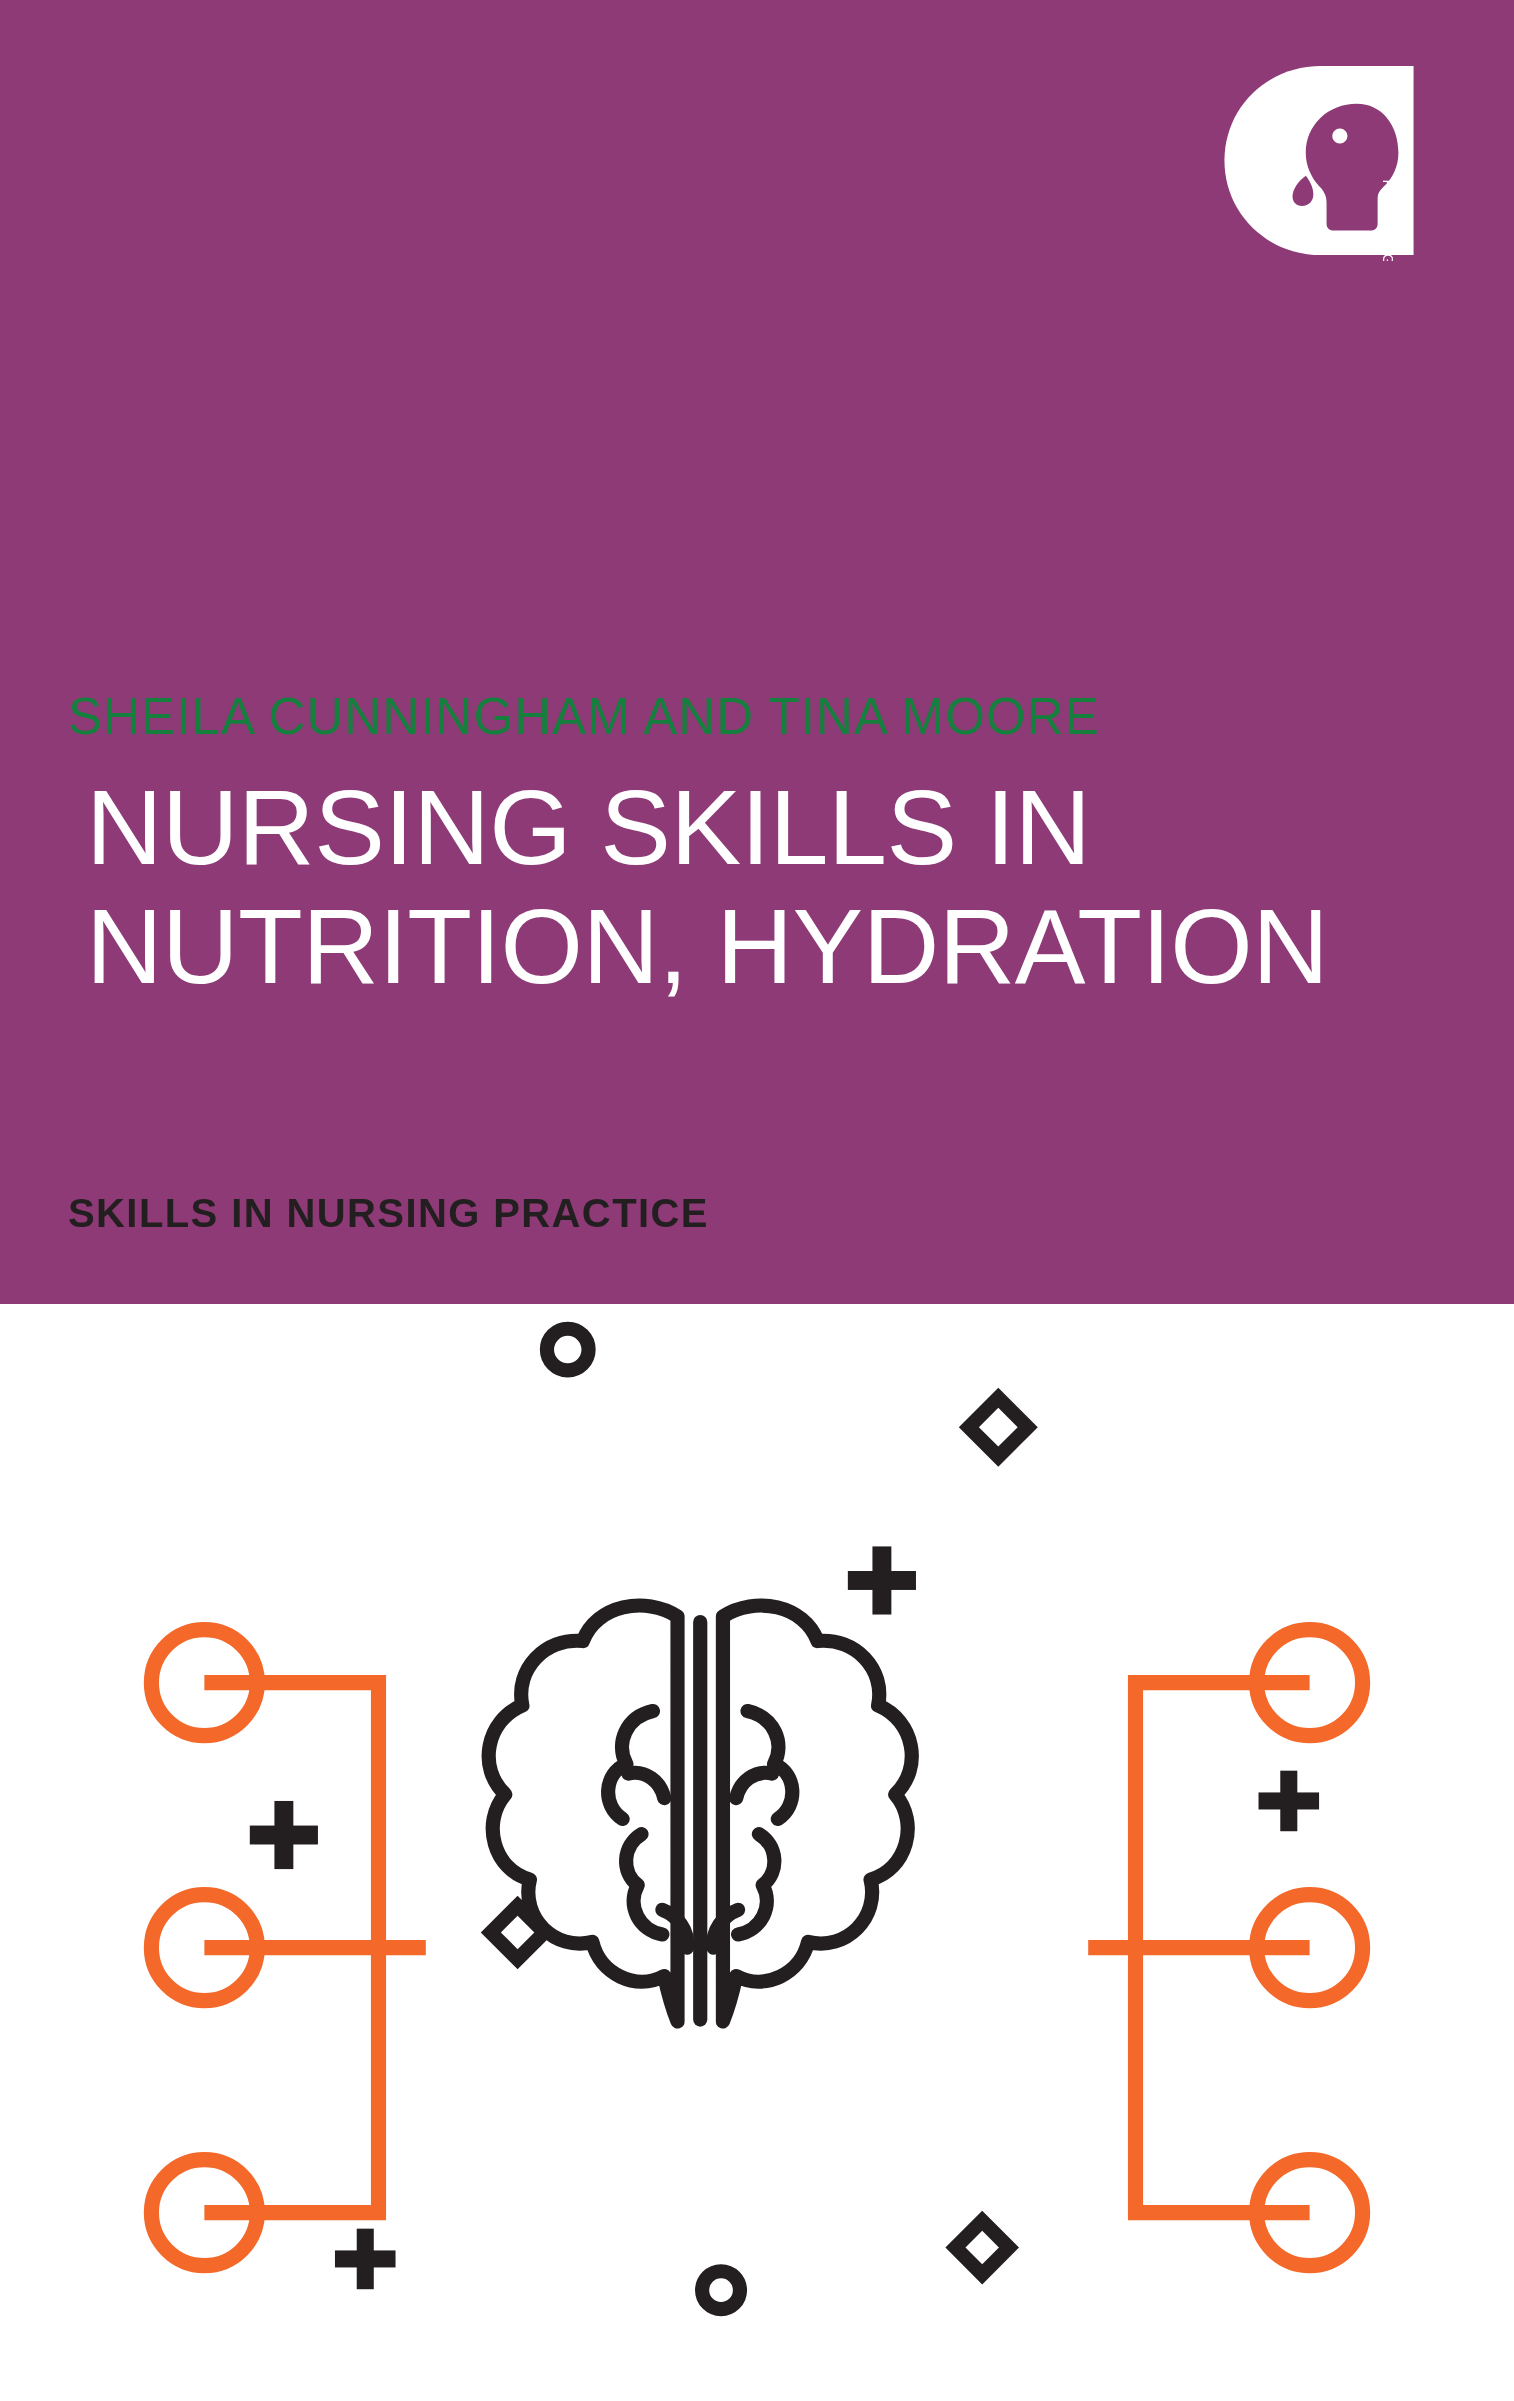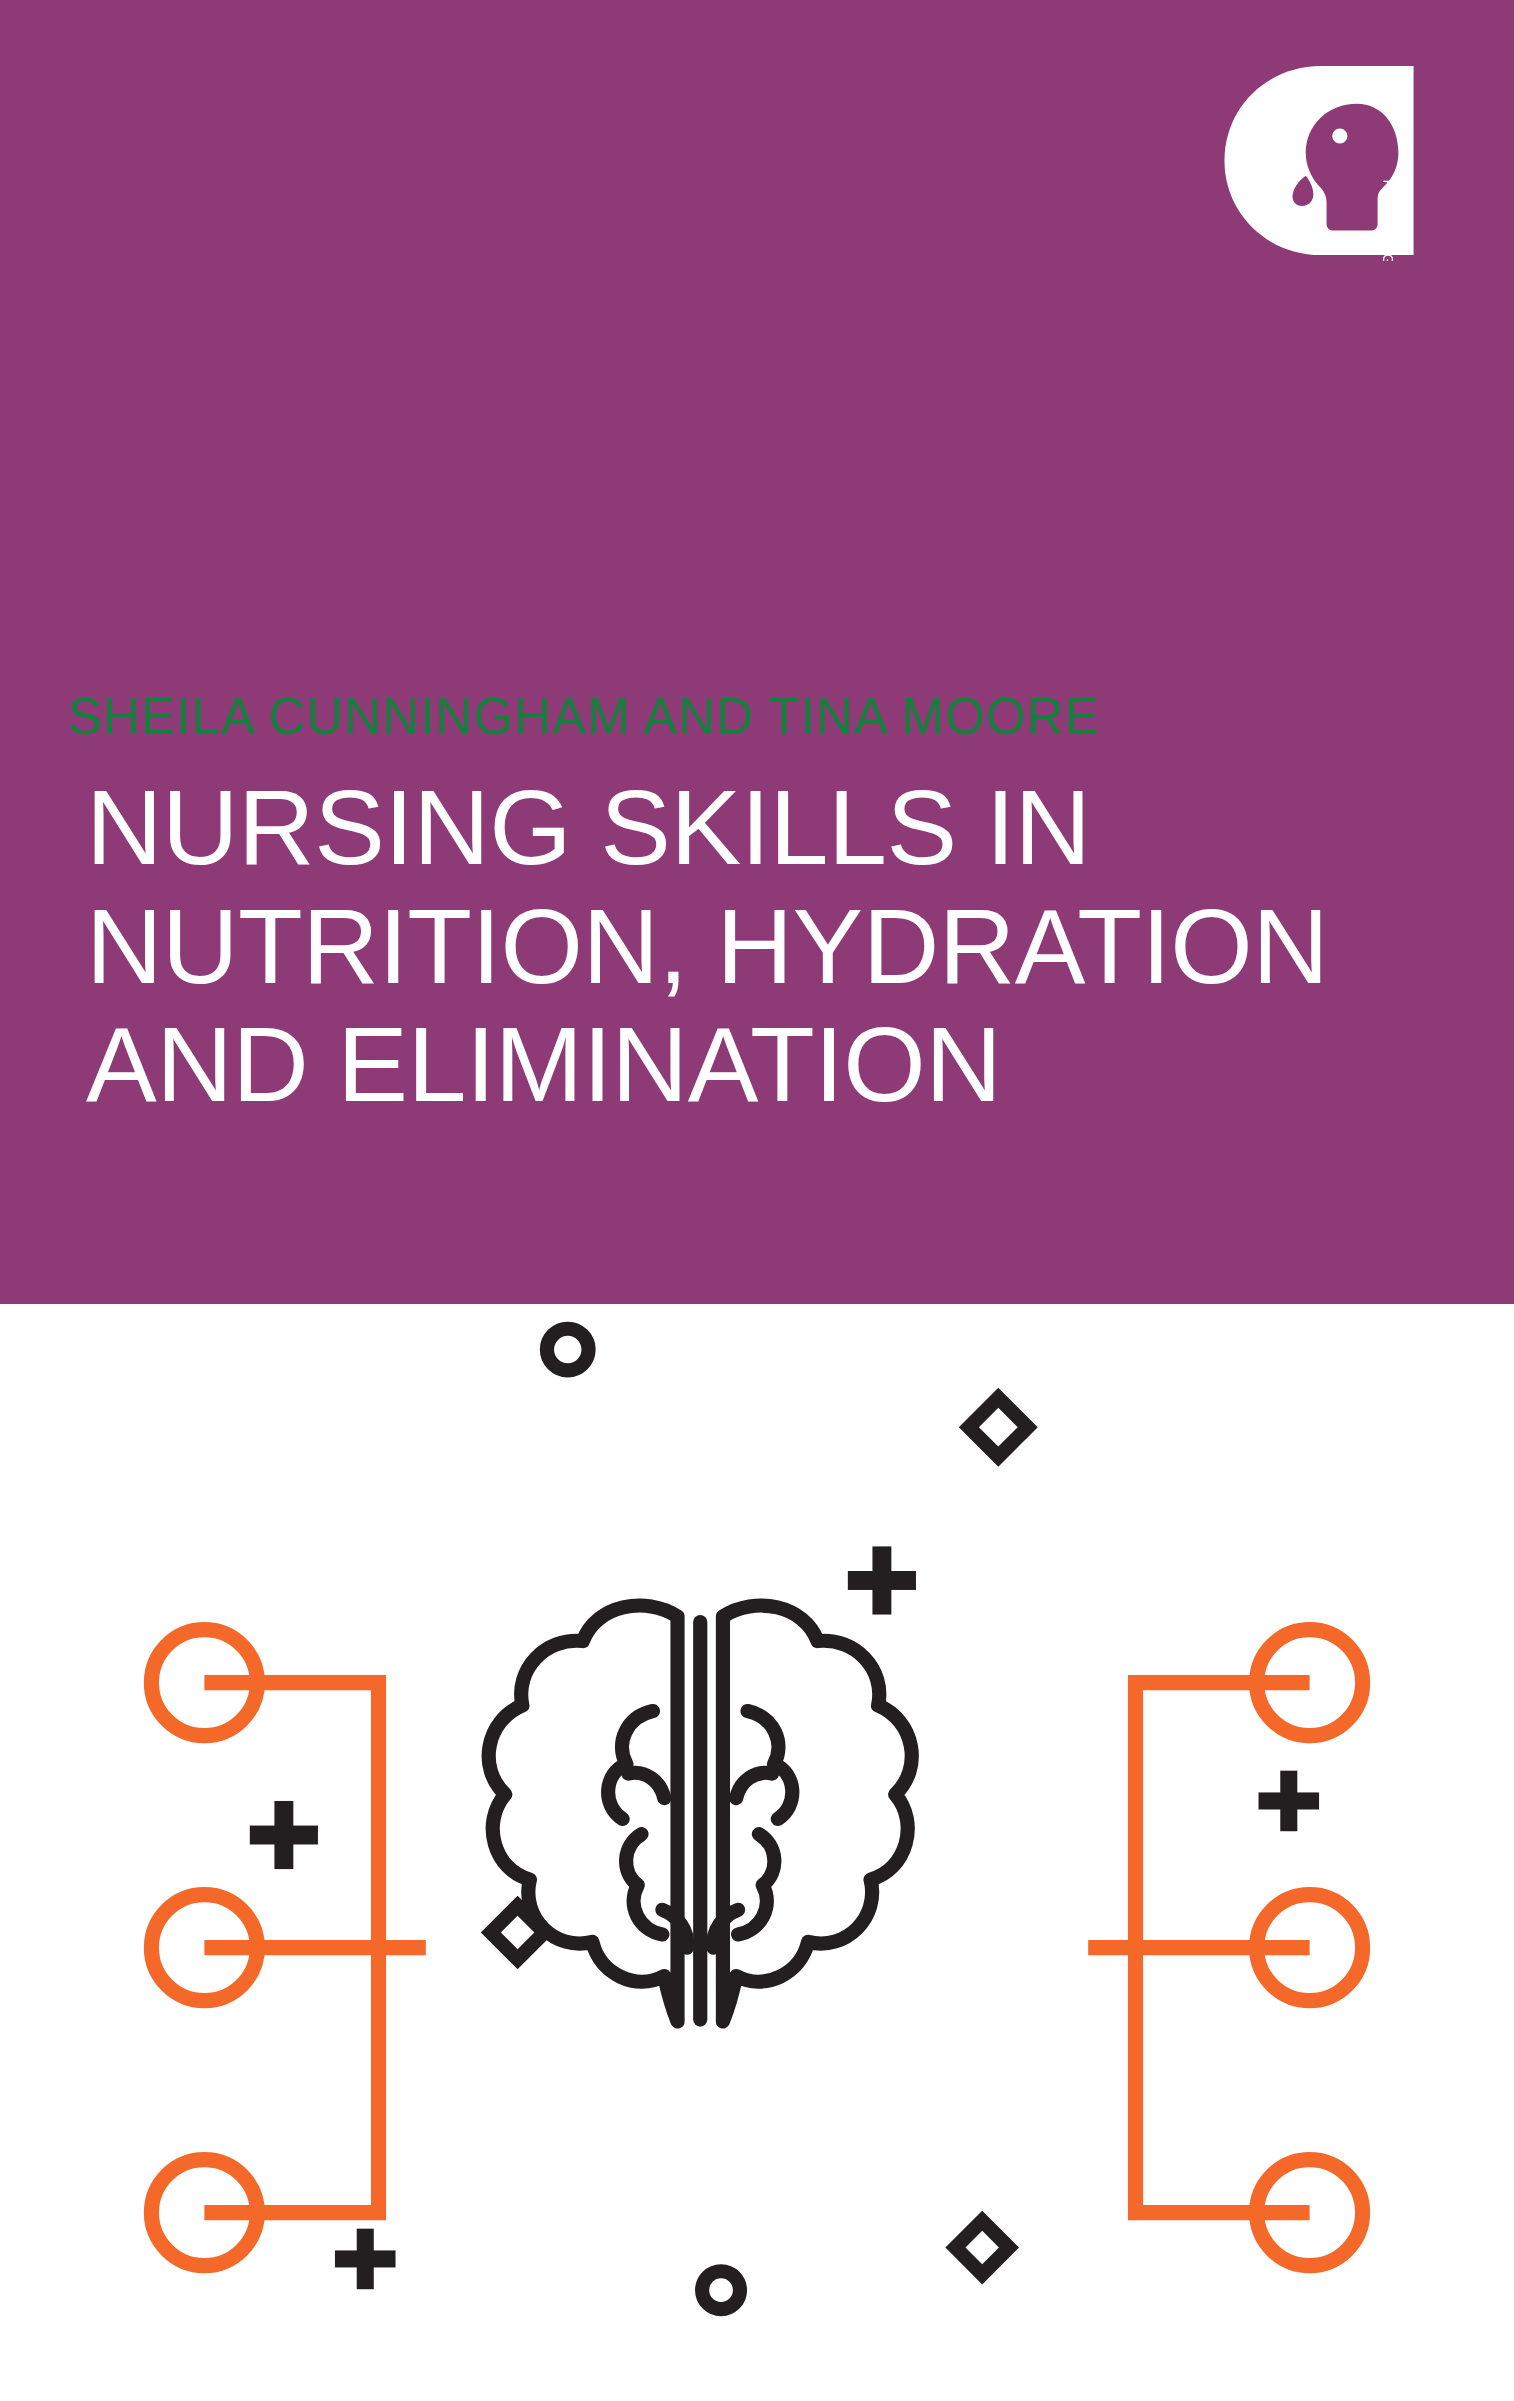--- a/index.html
+++ b/index.html
@@ -109,23 +109,23 @@
         <text x="178" y="124" font-family="Liberation Sans, sans-serif" font-size="15" letter-spacing="1" transform="rotate(90 178 124)">ROUTLEDGE</text>
       </g>
     </svg>
   </div>
 
   <div class="authors">SHEILA CUNNINGHAM AND TINA MOORE</div>
 
   <div class="title">
     <div>NURSING SKILLS IN</div>
     <div>NUTRITION, HYDRATION</div>
-    <div>AND ELIMINATION</div>
   </div>
 
+  <div class="series">SKILLS IN NURSING PRACTICE</div>
 
   <div class="artwork">
     <svg width="1514" height="1098" viewBox="0 0 1600 1160" xmlns="http://www.w3.org/2000/svg">
 
       <g stroke="#f4682a" stroke-width="16" fill="none">
         <path d="M216 400 L400 400 L400 960 L216 960"></path>
         <path d="M216 680 L450 680"></path>
       </g>
 
       <g fill="none" stroke="#f4682a" stroke-width="16">

